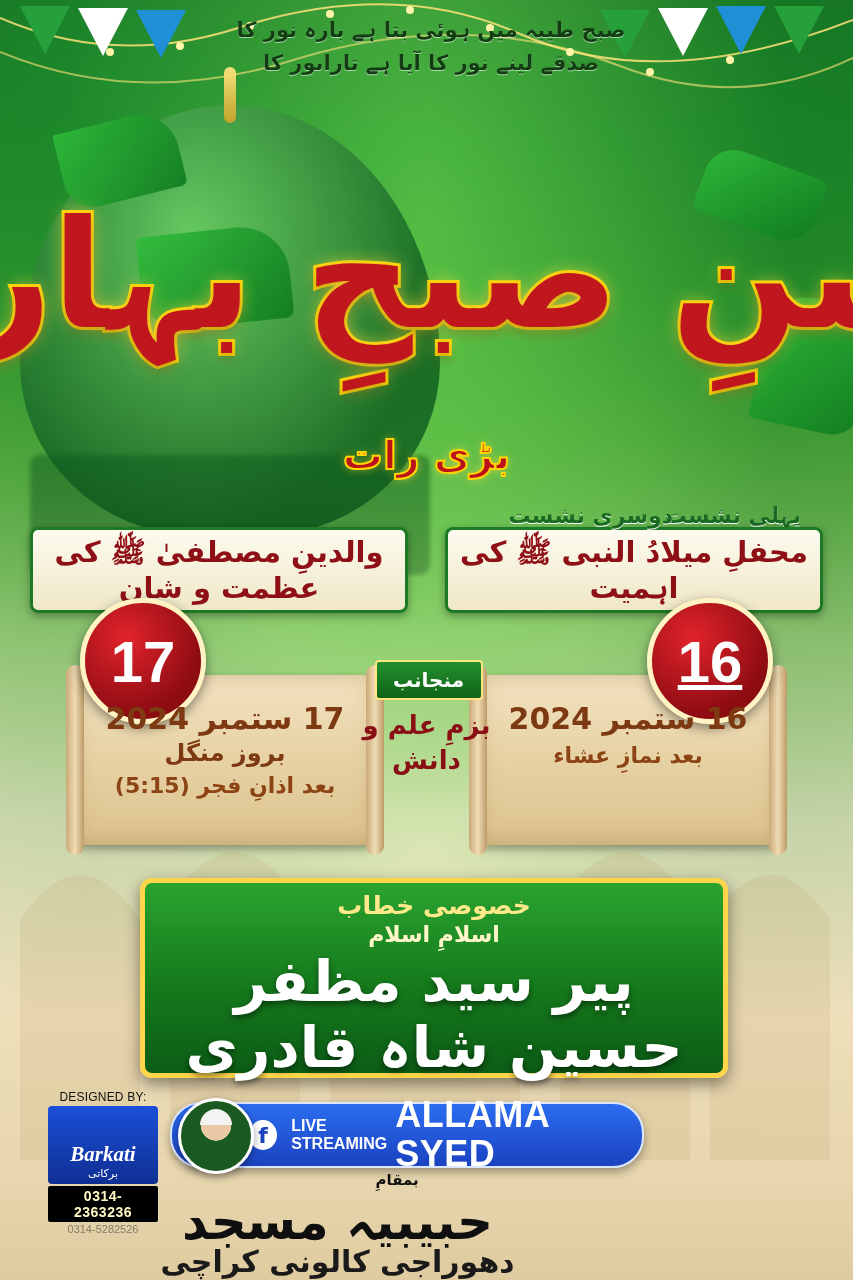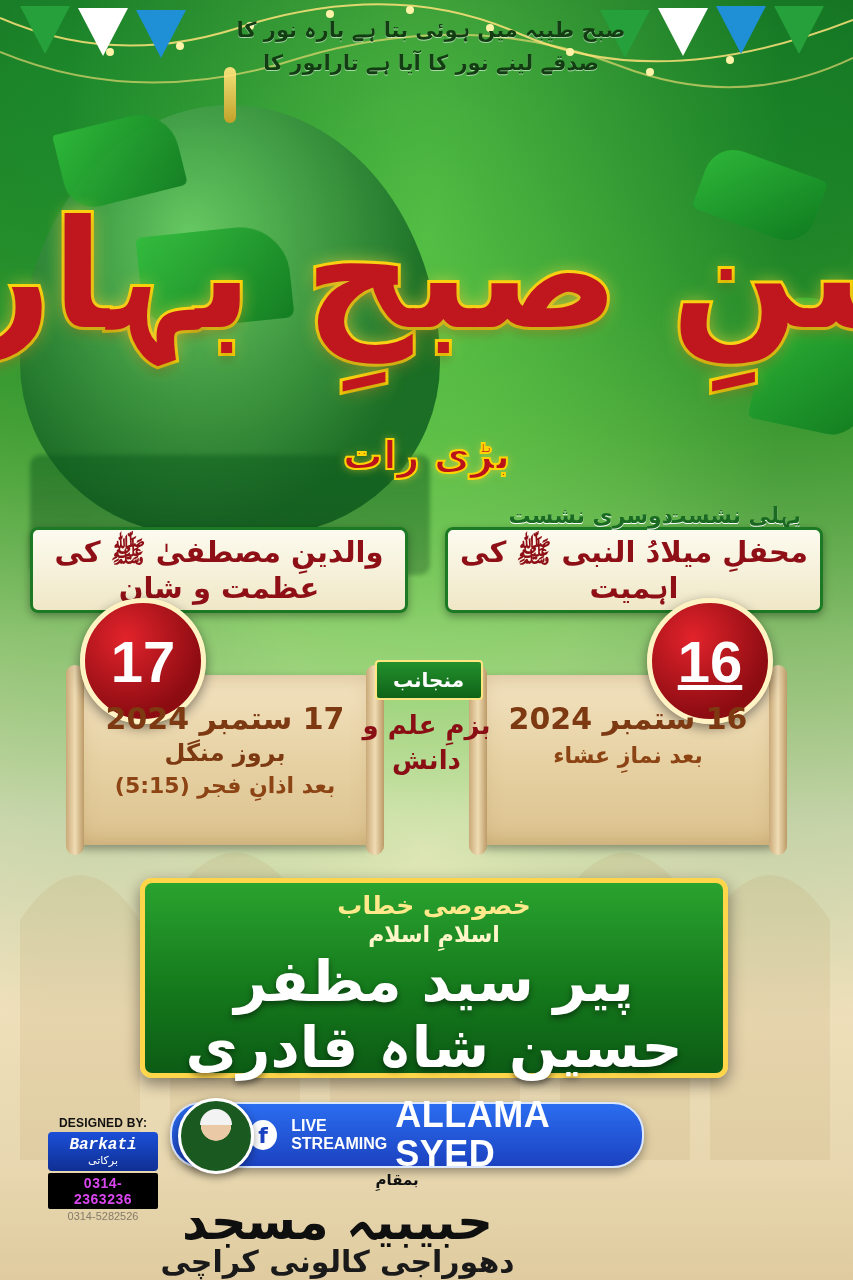--- a/index.html
+++ b/index.html
@@ -173,29 +173,29 @@
   .sp-name{
     margin-top:2px;font-family:"DejaVu Sans", sans-serif;
     font-size:57px;font-weight:bold;color:#ffffff;line-height:1.15;
     text-shadow:0 3px 6px rgba(0,0,0,.5);
   }
 
   
   .designed{
     position:absolute;left:48px;top:1090px;width:110px;text-align:center;
   }
-  .designed-title{font-size:12px;font-weight:bold;color:#111;letter-spacing:.2px;margin-top:26px;}
+  .designed-title{font-size:12px;font-weight:normal;color:#111;letter-spacing:.2px;}
   .designed-logo{
     margin-top:2px;background:linear-gradient(180deg,#1b4fd8,#0f2f93);
     border-radius:4px;padding:4px 0;color:#fff;
   }
-  .designed-logo .bn{font-family:Liberation Mono, monospace;font-style:italic;font-size:16px;font-weight:bold;}
+  .designed-logo .bn{font-family:Liberation Serif, serif;font-style:italic;font-size:21px;font-weight:bold;margin-top:32px;}
   .designed-logo .ur{font-family:"DejaVu Sans", sans-serif;font-size:11px;}
   .designed-phone{
-    margin-top:2px;background:#000;color:#d946ef;font-size:14px;font-weight:bold;
+    margin-top:2px;background:#000;color:#fef9c3;font-size:14px;font-weight:bold;
     padding:2px 12px;border-radius:2px;letter-spacing:.5px;
   }
   .designed-phone2{font-size:11px;color:#333;margin-top:1px;opacity:.55;}
 
   
   .livebar{
     position:absolute;left:170px;top:1102px;width:470px;height:62px;
     background:linear-gradient(180deg,#2b6df0,#1b42c0);
     border-radius:31px;border:2px solid #dbe6ff;
     box-shadow:0 4px 10px rgba(0,0,0,.35);

